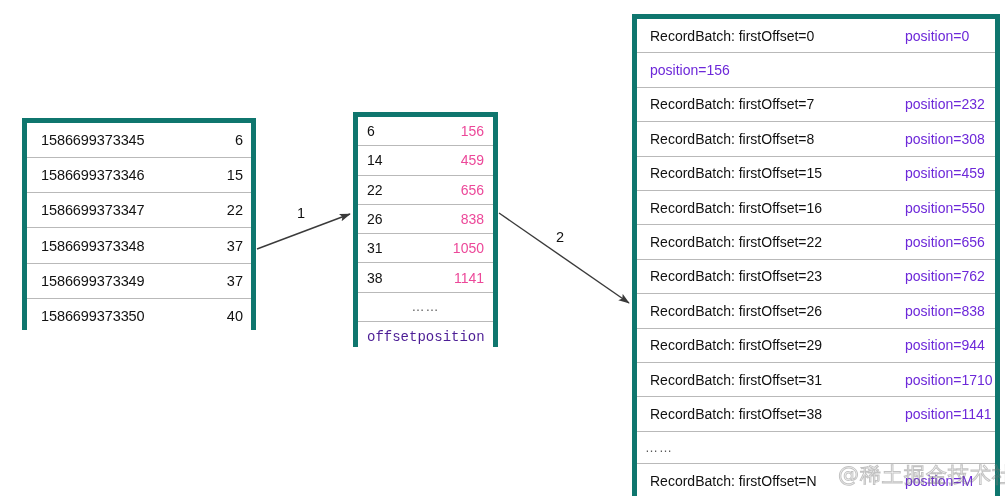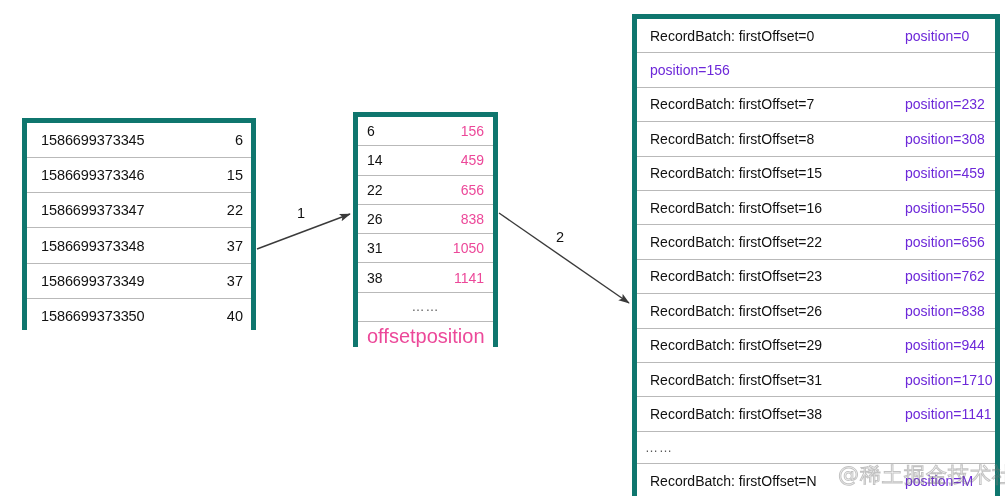--- a/index.html
+++ b/index.html
@@ -83,22 +83,23 @@
     text-align: right;
   }
   #off-table .dots-row {
     justify-content: center;
     font-size: 13px;
     letter-spacing: 1px;
     color: #5a5a5a;
   }
   #off-table .foot-row .off-key,
   #off-table .foot-row .off-val {
-    font-size: 20px;
-    color: #ec4899;
+    font-size: 14px;
+    color: #4c1d95;
+    font-family: Liberation Mono, monospace;
   }
 
   
   #rb-table {
     left: 632px;
     top: 14px;
     width: 368px;
     height: 482px;
   }
   #rb-table .row {

